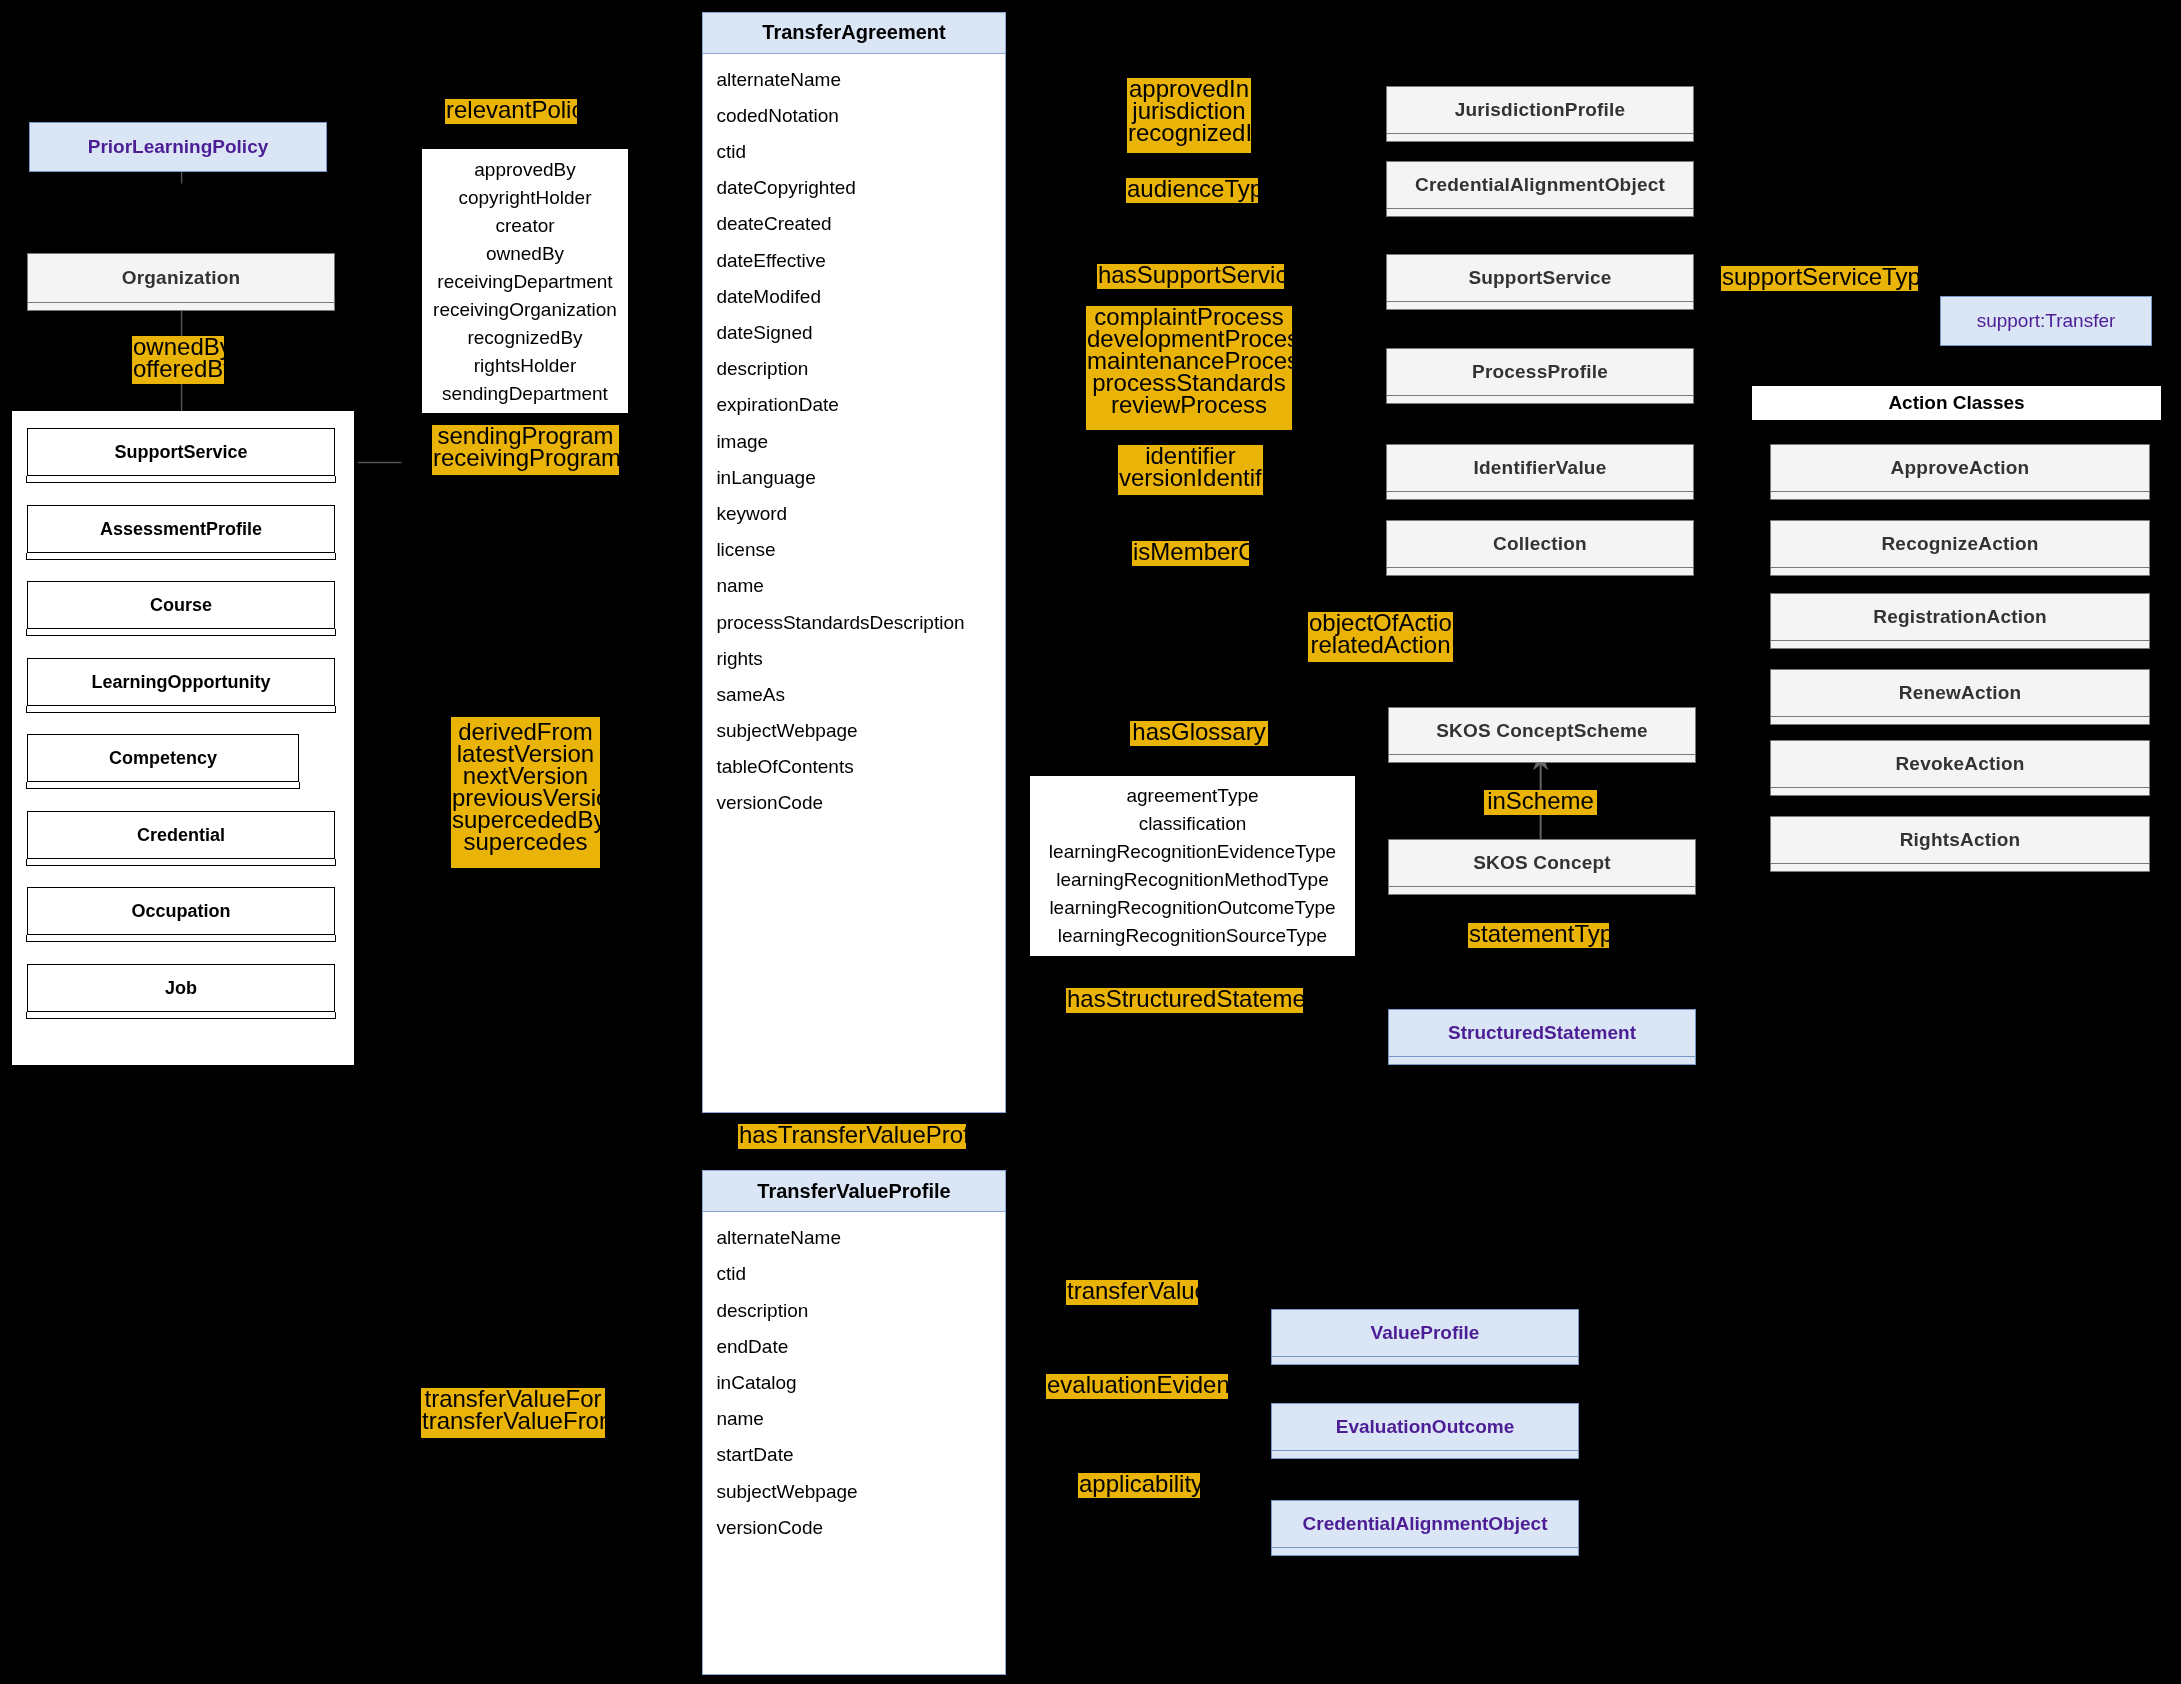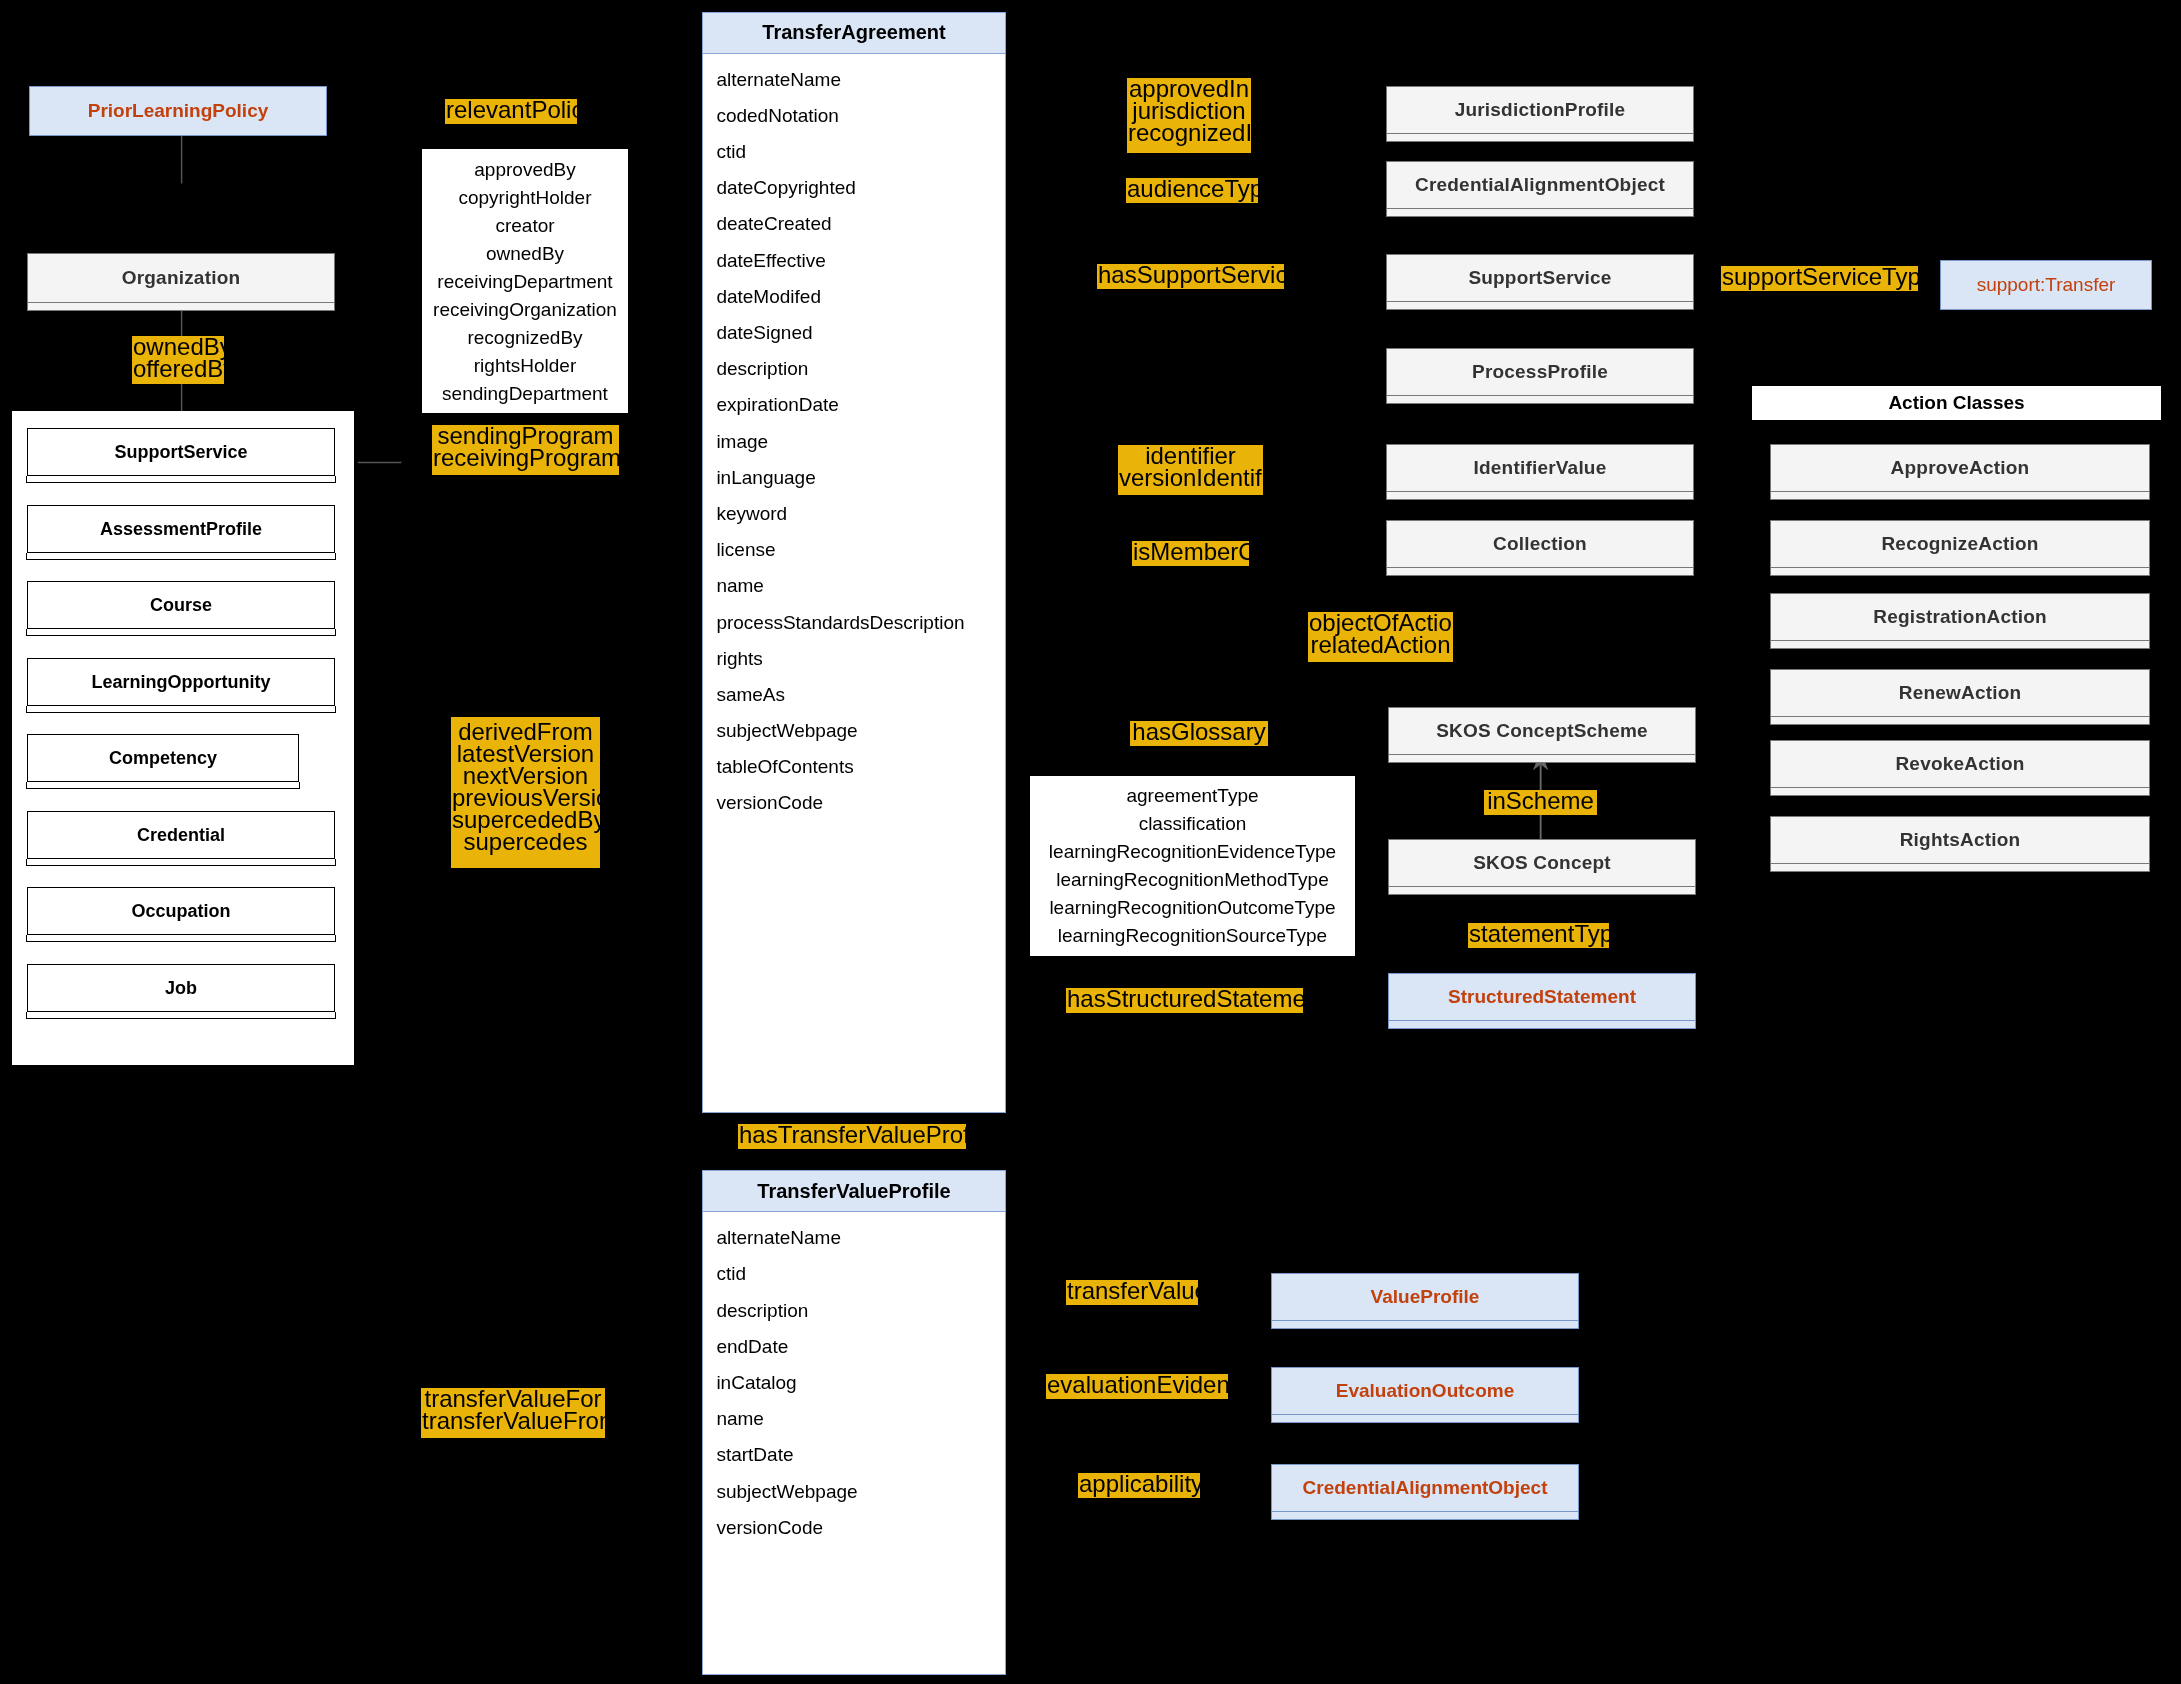--- a/index.html
+++ b/index.html
@@ -9,21 +9,21 @@
   
   .cls-grey{position:absolute;box-sizing:border-box;background:#f4f4f4;border:1px solid #787878;
             display:flex;align-items:center;justify-content:center;
             font-weight:bold;font-size:19px;color:#333;letter-spacing:0.2px;}
   .cls-grey::after{content:"";position:absolute;left:-1px;right:-1px;bottom:-8.6px;height:7.6px;
             background:#f4f4f4;border:1px solid #787878;border-top:none;box-sizing:border-box;}
 
   
   .cls-blue{position:absolute;box-sizing:border-box;background:#dae5f6;border:1px solid #7996c8;
             display:flex;align-items:center;justify-content:center;
-            font-weight:bold;font-size:19px;color:#c2410c;}
+            font-weight:bold;font-size:19px;color:#4c1d95;margin-top:36px;}
   .cls-blue::after{content:"";position:absolute;left:-1px;right:-1px;bottom:-8.6px;height:7.6px;
             background:#dae5f6;border:1px solid #7996c8;border-top:none;box-sizing:border-box;}
   .cls-blue.noseam::after{display:none;}
   .cls-blue.plainfont{font-weight:normal;font-size:19px;}
 
   
   .cls-wht{position:absolute;box-sizing:border-box;background:#fff;border:1.9px solid #000;
            display:flex;align-items:center;justify-content:center;
            font-weight:bold;font-size:18px;color:#000;}
   .cls-wht::after{content:"";position:absolute;left:-1.9px;right:-1.9px;bottom:-7.6px;height:6.7px;
@@ -160,20 +160,25 @@
   </div>
 
   <div class="lbl" style="left:1127px;top:78px;width:124px;height:75px;">approvedIn
 jurisdiction
 recognizedIn</div>
 
   <div class="lbl" style="left:1126px;top:178px;width:132px;height:25px;">audienceType</div>
 
   <div class="lbl" style="left:1097px;top:264px;width:187px;height:25px;">hasSupportService</div>
 
+  <div class="lbl" style="left:1086px;top:306px;width:206px;height:124px;">complaintProcess
+developmentProcess
+maintenanceProcess
+processStandards
+reviewProcess</div>
 
   <div class="lbl" style="left:1118px;top:445px;width:145px;height:50px;">identifier
 versionIdentifier</div>
 
   <div class="lbl" style="left:1132px;top:533px;width:117px;height:25px;margin-top:8px;">isMemberOf</div>
 
   <div class="lbl" style="left:1308px;top:612px;width:145px;height:50px;">objectOfAction
 relatedAction</div>
 
   <div class="lbl" style="left:1130px;top:721px;width:138px;height:25px;">hasGlossary</div>

